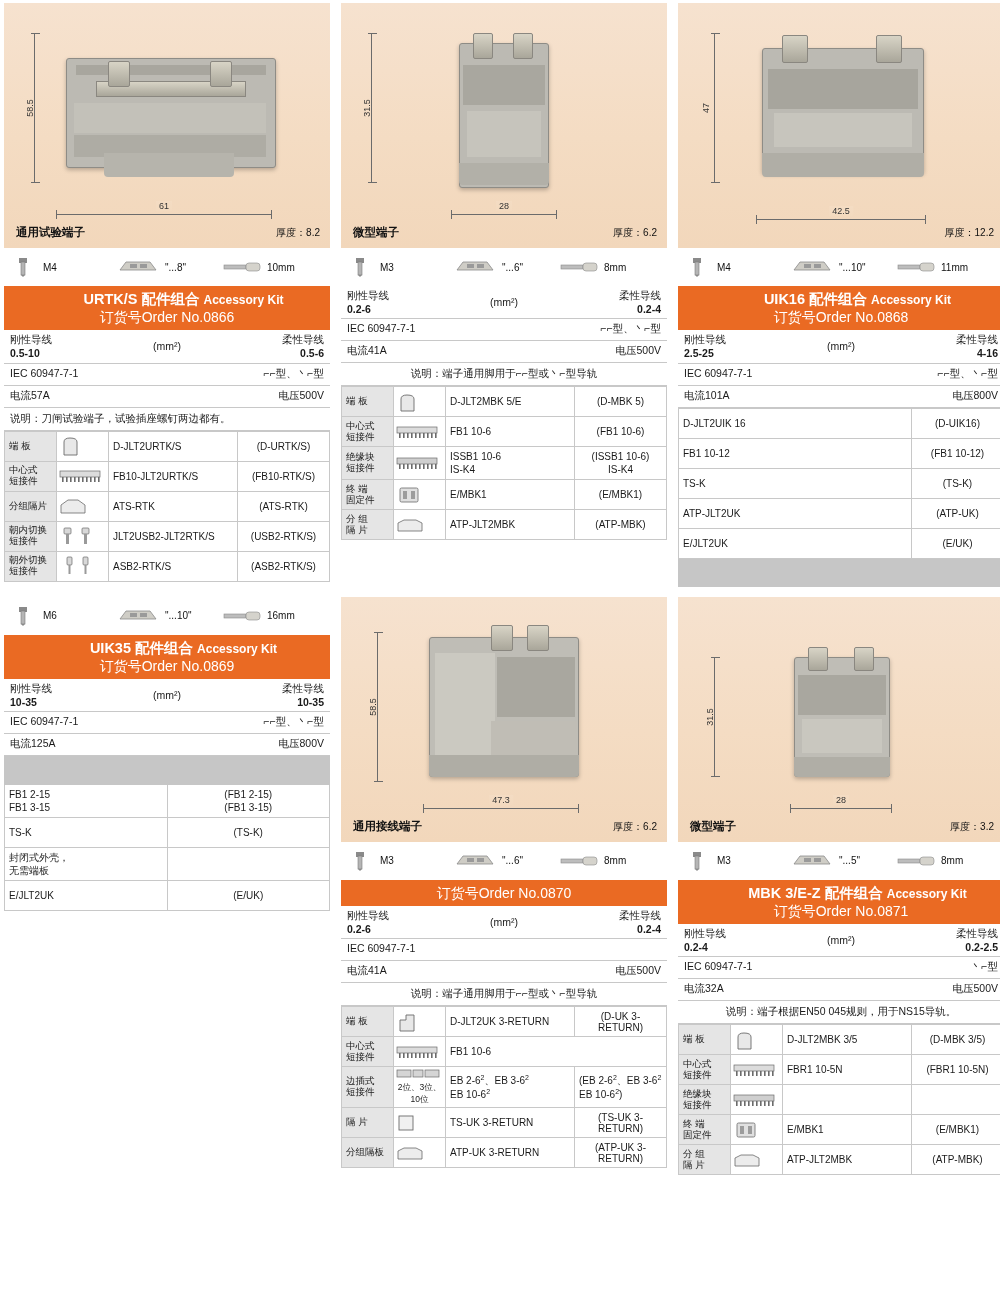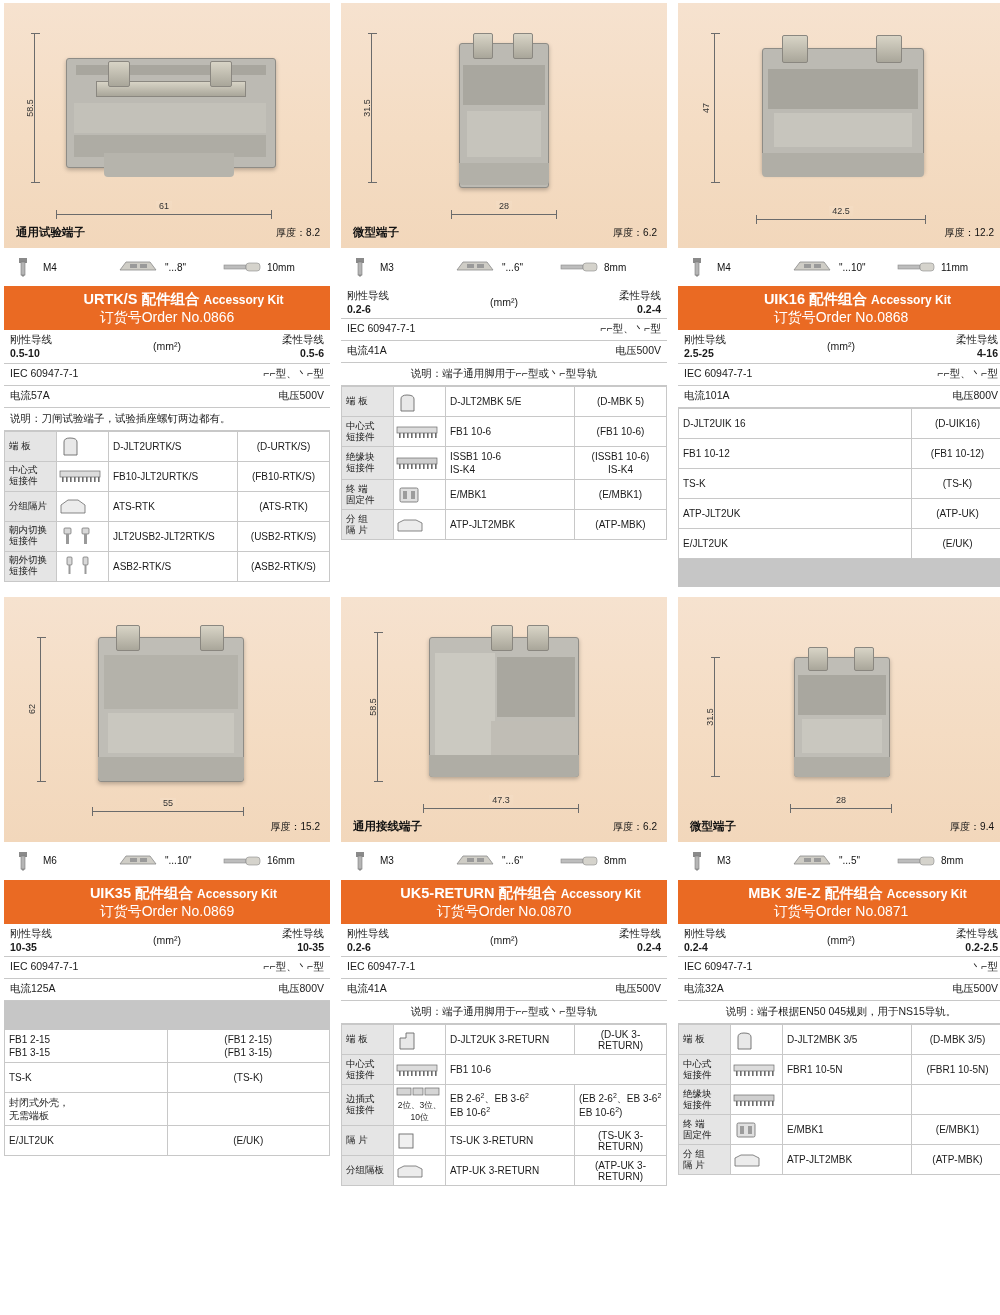--- a/index.html
+++ b/index.html
@@ -511,36 +511,20 @@
         <td class="c4">(E/UK)</td>
       </tr>
       <tr class="filler">
             <td colspan="2"></td>
           </tr>
     </tbody>
       </table>
   </div>
 
   <div class="card">
-    <div class="photo">
-      <div class="dimV" style="left:36px; top:40px; height:145px;">
-          <span>62</span>
-        </div>
-      <div class="dimH" style="left:88px; right:86px; bottom:30px;">
-          <span>55</span>
-        </div>
-      <div class="term shadow" style="left:94px; top:40px; width:146px; height:145px; background:#bfbdb6; border:1px solid #8e8c86; border-radius:3px;"></div>
-      <div class="term metal" style="left:112px; top:28px; width:24px; height:26px; border-radius:2px;"></div>
-      <div class="term metal" style="left:196px; top:28px; width:24px; height:26px; border-radius:2px;"></div>
-      <div class="term" style="left:100px; top:58px; width:134px; height:54px; background:#b4b2aa;"></div>
-      <div class="term" style="left:104px; top:116px; width:126px; height:40px; background:#c9c7bf;"></div>
-      <div class="term" style="left:94px; top:160px; width:146px; height:24px; background:#b0aea6; border-radius:0 0 4px 4px;"></div>
-      <div class="ptype"></div>
-      <div class="pthick">厚度：15.2</div>
-    </div>
 
     <div class="tools">
       <div class="tool">
         <svg width="30" height="22" viewBox="0 0 30 22">
             <rect x="9" y="2" width="8" height="5" fill="#8a8a8a"></rect>
             <rect x="11" y="6" width="4" height="13" fill="#b5b5b5" stroke="#7a7a7a" stroke-width=".6"></rect>
             <path d="M11 19 l2 2 l2 -2z" fill="#8a8a8a"></path>
           </svg>
         <span class="lbl">M6</span>
       </div>
@@ -654,23 +638,20 @@
       <div class="tool">
         <svg width="42" height="16" viewBox="0 0 42 16">
             <rect x="2" y="6" width="22" height="4" fill="#bdbdbd" stroke="#8a8a8a" stroke-width=".6"></rect>
             <rect x="24" y="4" width="14" height="8" rx="3" fill="#d5d3cc" stroke="#8a8a8a" stroke-width=".6"></rect>
           </svg>
         <span class="lbl">8mm</span>
       </div>
     </div>
 
     <div class="kithdr">
-      <div class="t1"><span>UK5-RETURN</span>
-        <span>配件组合</span>
-        <span class="en">Accessory Kit</span></div>
       <div class="t2">订货号Order No.0870</div>
     </div>
 
     <div class="specs">
       <div class="srow">
         <div class="s-l wire2">
             <span>刚性导线</span>
             <span class="bold">0.2-6</span>
           </div>
         <div class="s-c">(mm²)</div>
@@ -768,21 +749,21 @@
       <div class="dimH" style="left:112px; right:112px; bottom:33px;">
           <span>28</span>
         </div>
       <div class="term shadow" style="left:116px; top:60px; width:96px; height:120px; background:#bfbdb6; border:1px solid #8e8c86; border-radius:3px;"></div>
       <div class="term metal" style="left:130px; top:50px; width:20px; height:24px; border-radius:2px;"></div>
       <div class="term metal" style="left:176px; top:50px; width:20px; height:24px; border-radius:2px;"></div>
       <div class="term" style="left:120px; top:78px; width:88px; height:40px; background:#a9a79f;"></div>
       <div class="term" style="left:124px; top:122px; width:80px; height:34px; background:#c9c7bf;"></div>
       <div class="term" style="left:116px; top:160px; width:96px; height:20px; background:#b0aea6; border-radius:0 0 4px 4px;"></div>
       <div class="ptype">微型端子</div>
-      <div class="pthick">厚度：9.4</div>
+      <div class="pthick">厚度：3.2</div>
     </div>
 
     <div class="tools">
       <div class="tool">
         <svg width="30" height="22" viewBox="0 0 30 22">
             <rect x="9" y="2" width="8" height="5" fill="#8a8a8a"></rect>
             <rect x="11" y="6" width="4" height="13" fill="#b5b5b5" stroke="#7a7a7a" stroke-width=".6"></rect>
             <path d="M11 19 l2 2 l2 -2z" fill="#8a8a8a"></path>
           </svg>
         <span class="lbl">M3</span>

